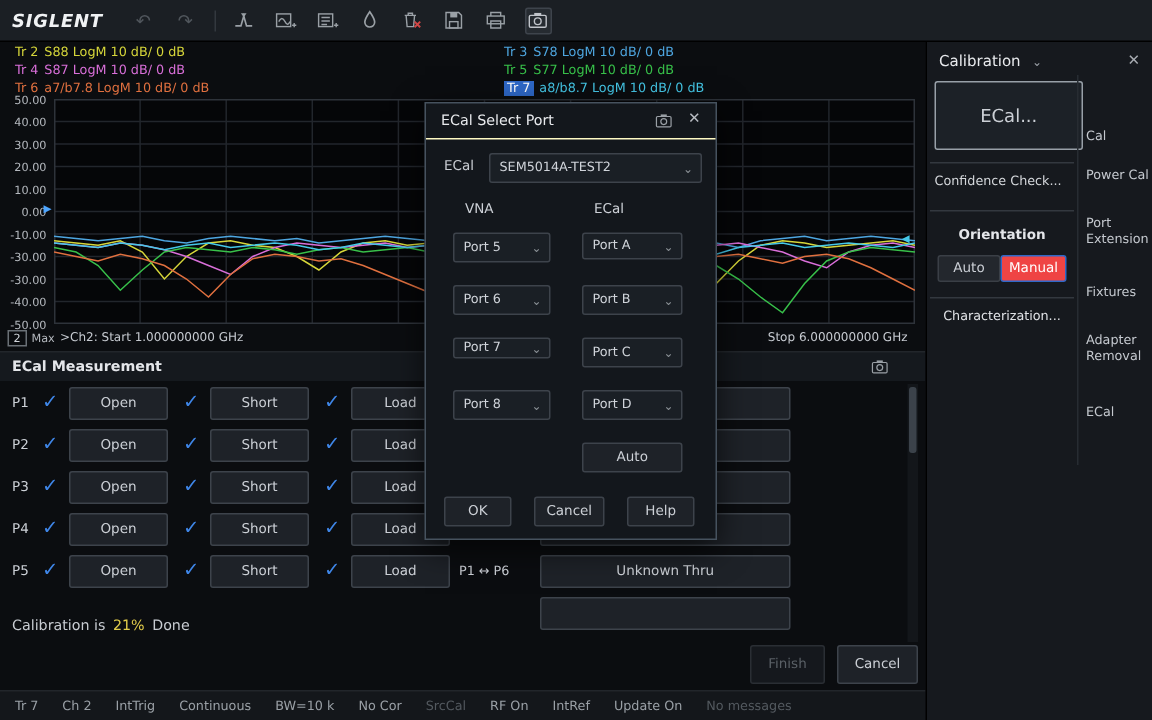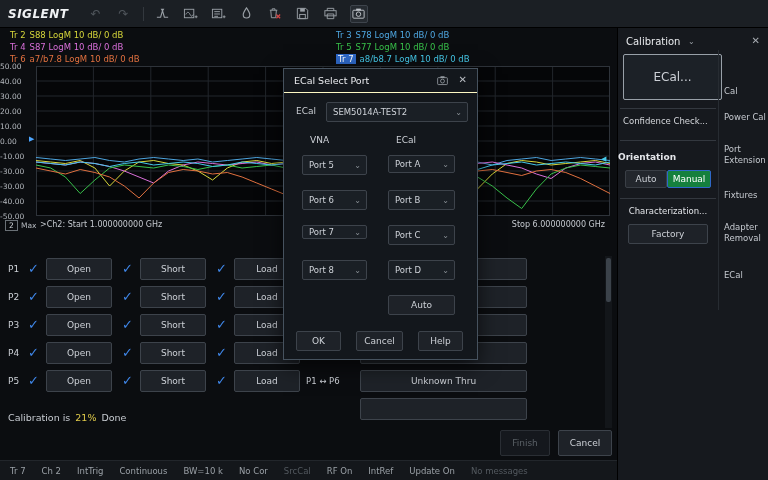--- a/index.html
+++ b/index.html
@@ -11,21 +11,21 @@
   .tbicon{width:18px;height:18px;display:flex;align-items:center;justify-content:center;color:#9aa0a6;font-size:12px}
   .tbicon.dim{color:#50565c}
   .tbsep{width:1px;height:14px;background:#33383e}
   .tbright{margin-left:auto;display:flex;align-items:center;gap:12px}
   .tbactive{border:1px solid #3e444c;background:#262b31;border-radius:2px}
   #main{left:0;top:28px;width:617px;height:432px;background:#0b0d10;overflow:hidden}
   .trl{position:absolute;white-space:nowrap;font-size:8.5px}
   .trl .tid{margin-right:4px}
   .tr-active-id{background:#2e68c8;color:#fff;padding:0 2px;margin-right:4px}
   #plot{background:#050608}
-  .ytick{position:absolute;left:0;width:31px;text-align:left;font-size:7.5px;color:#b4b8be}
+  .ytick{position:absolute;left:0;width:31px;text-align:right;font-size:7.5px;color:#b4b8be}
   .btn{position:absolute;background:#1e2228;border:1px solid #3d434b;color:#ccd0d6;display:flex;align-items:center;justify-content:center;font-size:9px;border-radius:2px}
   .btn.dim{color:#5a6066;border-color:#2a2e34;background:#15181d}
   .dd{position:absolute;background:#1a1f25;border:1px solid #3d434b;color:#d0d4da;display:flex;align-items:center;justify-content:space-between;font-size:8.5px;padding:0 5px 0 6px;border-radius:2px;white-space:nowrap;overflow:hidden}
   .chev{color:#8a9096;font-size:8px;margin-left:3px}
   .check{position:absolute;color:#3f86e8;font-size:13px;font-weight:bold;line-height:1}
   .mrow{position:absolute;left:0;width:606px;height:22px}
   #dialog{left:283px;top:68px;width:195px;height:292px;background:#13171c;border:1px solid #46525e;box-shadow:0 6px 20px rgba(0,0,0,.65);z-index:30}
   #sidebar{left:617px;top:28px;width:151px;height:452px;background:#16191e;border-left:1px solid #000;z-index:10}
   .hline{position:absolute;height:1px;background:#33383f}
   .navitem{position:absolute;left:106px;width:44px;font-size:8.5px;color:#c5c9cf;line-height:1.25}
@@ -147,20 +147,28 @@
       <polyline points="0.0,96.0 14.7,97.5 29.4,99.0 44.2,96.0 58.9,97.5 73.6,100.5 88.3,97.5 103.0,96.0 117.7,99.0 132.5,97.5 147.2,96.0 161.9,97.5 176.6,100.5 191.3,99.0 206.1,96.0 220.8,97.5 235.5,99.0 250.2,97.5 264.9,96.0 279.6,99.0 294.4,97.5 309.1,100.5 323.8,97.5 338.5,96.0 353.2,99.0 367.9,97.5 382.7,96.0 397.4,99.0 412.1,97.5 426.8,100.5 441.5,103.5 456.3,99.0 471.0,97.5 485.7,96.0 500.4,99.0 515.1,97.5 529.8,96.0 544.6,97.5 559.3,99.0 574.0,96.0" fill="none" stroke="#45c8e8" stroke-width="1"></polyline>
     </svg>
   <span class="abs" style="left:29px;top:107px;color:#4ea6ff;font-size:7px">▶</span>
   <span class="abs" style="left:601px;top:127px;color:#45c8e8;font-size:7px">◀</span>
 
   <span class="abs" style="left:5px;top:192px;border:1px solid #6a7076;font-size:7.5px;padding:0 3px;color:#d0d4da">2</span>
   <span class="abs" style="left:21px;top:193px;font-size:7.5px;color:#b4b8be">Max</span>
   <span class="abs" style="left:40px;top:192px;font-size:8px;color:#c6cad0">&gt;Ch2: Start 1.000000000 GHz</span>
   <span class="abs" style="right:12px;top:192px;font-size:8px;color:#c6cad0">Stop 6.000000000 GHz</span>
 
+  <div class="abs" style="left:0;top:206px;width:617px;height:20px;background:#15191e;border-top:1px solid #22262b">
+    <span style="position:absolute;left:8px;top:4px;font-size:9.5px;font-weight:bold;color:#e4e6ea">ECal Measurement</span>
+    <span style="position:absolute;right:24px;top:3px"><svg width="13" height="13" viewBox="0 0 16 16">
+          <rect x="2" y="4.5" width="12" height="8.5" rx="1" fill="none" stroke="#9aa0a6"></rect>
+          <circle cx="8" cy="8.7" r="2.4" fill="none" stroke="#9aa0a6"></circle>
+          <rect x="5.5" y="2.8" width="5" height="2" fill="#9aa0a6"></rect>
+        </svg></span>
+  </div>
 
   <div class="abs" style="left:605px;top:228px;width:7px;height:172px;background:#13161a">
     <div style="position:absolute;left:1px;top:2px;width:5px;height:44px;background:#3b424a;border-radius:2px"></div>
   </div>
 
   <div class="mrow" style="top:230px">
     <span class="abs" style="left:8px;top:6px;font-size:9px;color:#cdd1d7">P1</span>
     <span class="check" style="left:28px;top:4px">✓</span>
     <div class="btn" style="left:46px;top:0;width:66px;height:22px">Open</div>
     <span class="check" style="left:122px;top:4px">✓</span>
@@ -281,26 +289,25 @@
 
 <div class="abs" id="sidebar">
   <span style="position:absolute;left:8px;top:8px;font-size:10px;color:#e8eaed">Calibration</span>
   <span style="position:absolute;left:70px;top:9px;font-size:8px;color:#9aa0a6">⌄</span>
   <span style="position:absolute;right:8px;top:7px;font-size:10px;color:#a8acb2">✕</span>
 
   <div class="btn" style="left:5px;top:26px;width:99px;height:46px;border-color:#98a0a8;background:#1c2127;font-size:12px">ECal...</div>
   <div class="hline" style="left:2px;top:80px;width:96px"></div>
   <div class="abs" style="left:5px;top:88px;width:92px;font-size:8.5px;color:#d4d7db;white-space:nowrap;overflow:hidden">Confidence Check...</div>
   <div class="hline" style="left:2px;top:112px;width:96px"></div>
-  <div class="abs" style="left:0;top:124px;width:100px;font-size:9px;font-weight:bold;color:#e4e6ea">Orientation</div>
+  <div class="abs" style="left:0;top:124px;width:100px;text-align:center;font-size:9px;font-weight:bold;color:#e4e6ea">Orientation</div>
   <div class="btn" style="left:7px;top:142px;width:42px;height:18px;background:#23272d;border-color:#3a3f46">Auto</div>
-  <div class="btn" style="left:49px;top:142px;width:44px;height:18px;background:#15803d;border-color:#2e68c8;color:#fff">Manual</div>
+  <div class="btn" style="left:49px;top:142px;width:44px;height:18px;background:#ef4444;border-color:#2e68c8;color:#fff">Manual</div>
   <div class="hline" style="left:2px;top:170px;width:96px"></div>
   <div class="abs" style="left:0;top:178px;width:100px;text-align:center;font-size:8.5px;color:#e0e2e6">Characterization...</div>
-  <div class="btn" style="left:10px;top:196px;width:80px;height:20px">Factory</div>
 
   <div class="abs" style="left:100px;top:22px;width:1px;height:260px;background:#272c32"></div>
   <div class="navitem" style="top:58px">Cal</div>
   <div class="navitem" style="top:84px">Power Cal</div>
   <div class="navitem" style="top:116px">Port Extension</div>
   <div class="navitem" style="top:162px">Fixtures</div>
   <div class="navitem" style="top:194px">Adapter Removal</div>
   <div class="navitem" style="top:242px">ECal</div>
 </div>
 

